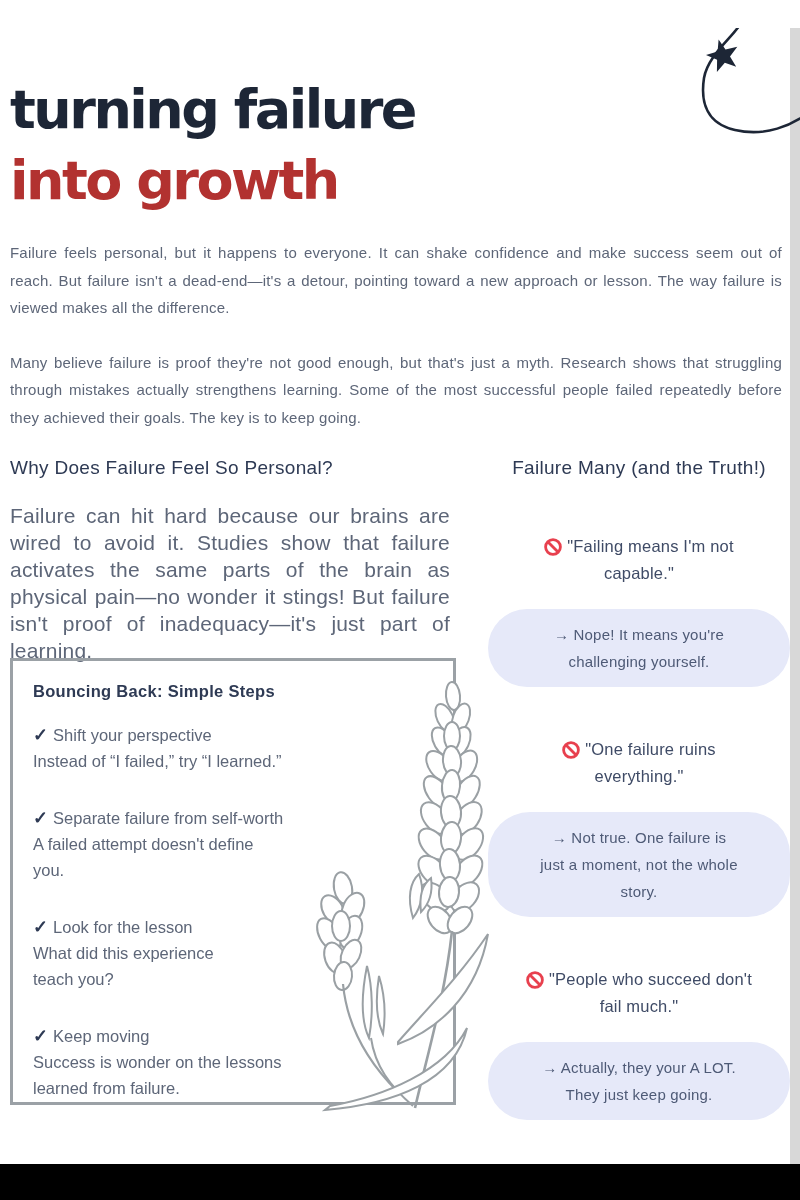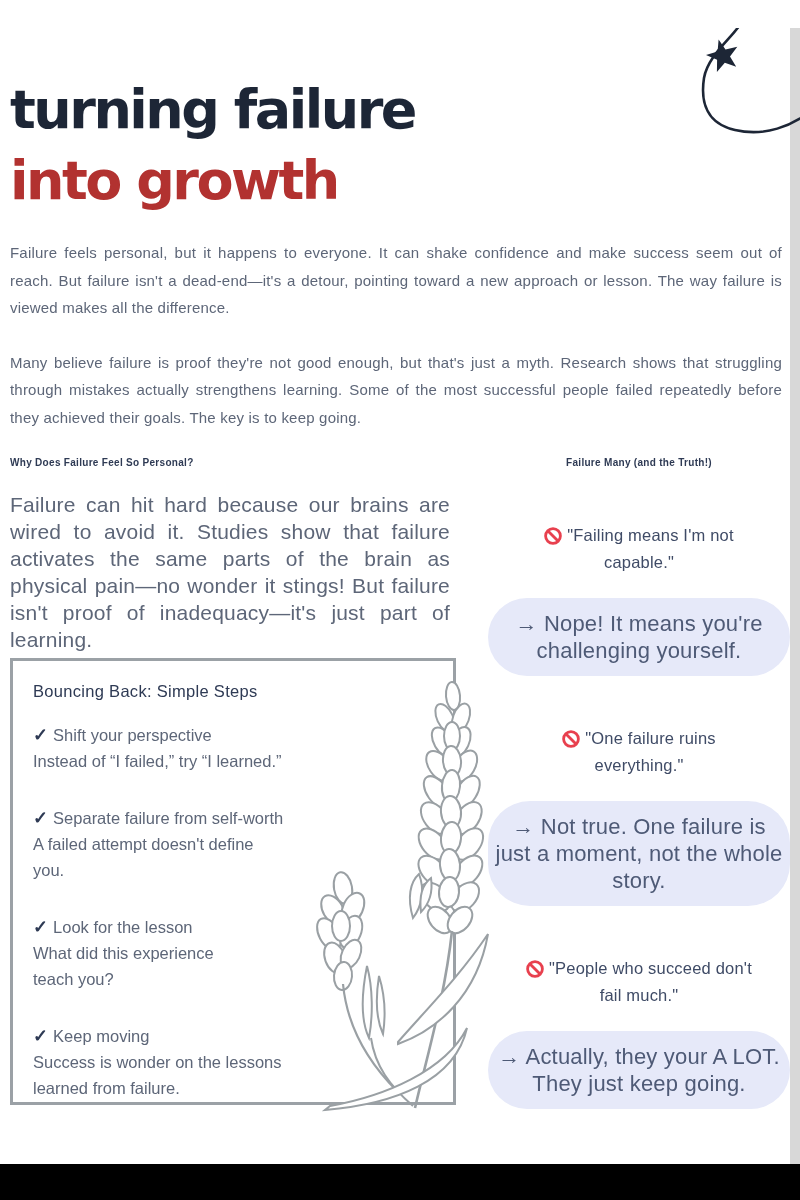--- a/index.html
+++ b/index.html
@@ -19,53 +19,53 @@
   }
   .title-line.red { color:#b23230; }
 
   
   .intro { position:absolute; left:10px; top:211px; width:772px; }
   .intro p {
     margin:0 0 27px 0; font-size:15px; line-height:27.5px; letter-spacing:0.2px;
     color:#5d6678; text-align:justify;
   }
 
-  .col-heading { font-size:10px; font-weight:bold; color:#2e3a54; letter-spacing:0.3px; }
+  .col-heading { font-size:19px; font-weight:normal; color:#2e3a54; letter-spacing:0.3px; }
 
   
   .left-col { position:absolute; left:10px; top:429px; width:440px; }
   .left-col .body {
     margin-top:23px; font-size:21px; line-height:27px; color:#5d6678;
     text-align:justify; letter-spacing:0.2px;
   }
 
   
   .steps-box {
     position:absolute; left:10px; top:630px; width:446px; height:447px;
     border:3px solid #9ba1a6; box-sizing:border-box; padding:21px 0 0 20px;
   }
-  .box-heading { font-size:16.5px; font-weight:normal; color:#2e3a54; letter-spacing:0.3px; }
+  .box-heading { font-size:16.5px; font-weight:bold; color:#2e3a54; letter-spacing:0.3px; }
   .step { margin-top:21px; font-size:16.5px; line-height:26px; color:#5d6678; }
   .step + .step { margin-top:31px; }
   .step-title { white-space:nowrap; }
   .check { color:#2e3a54; font-weight:bold; font-size:18px; margin-right:5px; }
   .step-line { white-space:nowrap; }
 
   
   .flower { position:absolute; left:295px; top:638px; z-index:3; }
   .flower * { vector-effect:none; }
 
   
   .myths-col { position:absolute; left:488px; top:429px; width:302px; text-align:center; }
   .myth { margin-top:54px; font-size:16.5px; line-height:27px; color:#3f4b66; letter-spacing:0.2px; }
   .myth.gap-mid { margin-top:49px; }
   .no-entry { display:inline-block; vertical-align:-4px; margin-right:5px; }
   .truth-pill {
     margin-top:22px; background:#e6e9f9; border-radius:42px; padding:12px 6px;
-    font-size:22px; line-height:27px; color:#4e5a76; letter-spacing:0.2px;
+    font-size:15px; line-height:27px; color:#4e5a76; letter-spacing:0.2px;
   }
 
   
   .doodle { position:absolute; left:640px; top:-2px; z-index:4; }
 </style>
 </head>
 <body>
 
 <div class="page">
 

